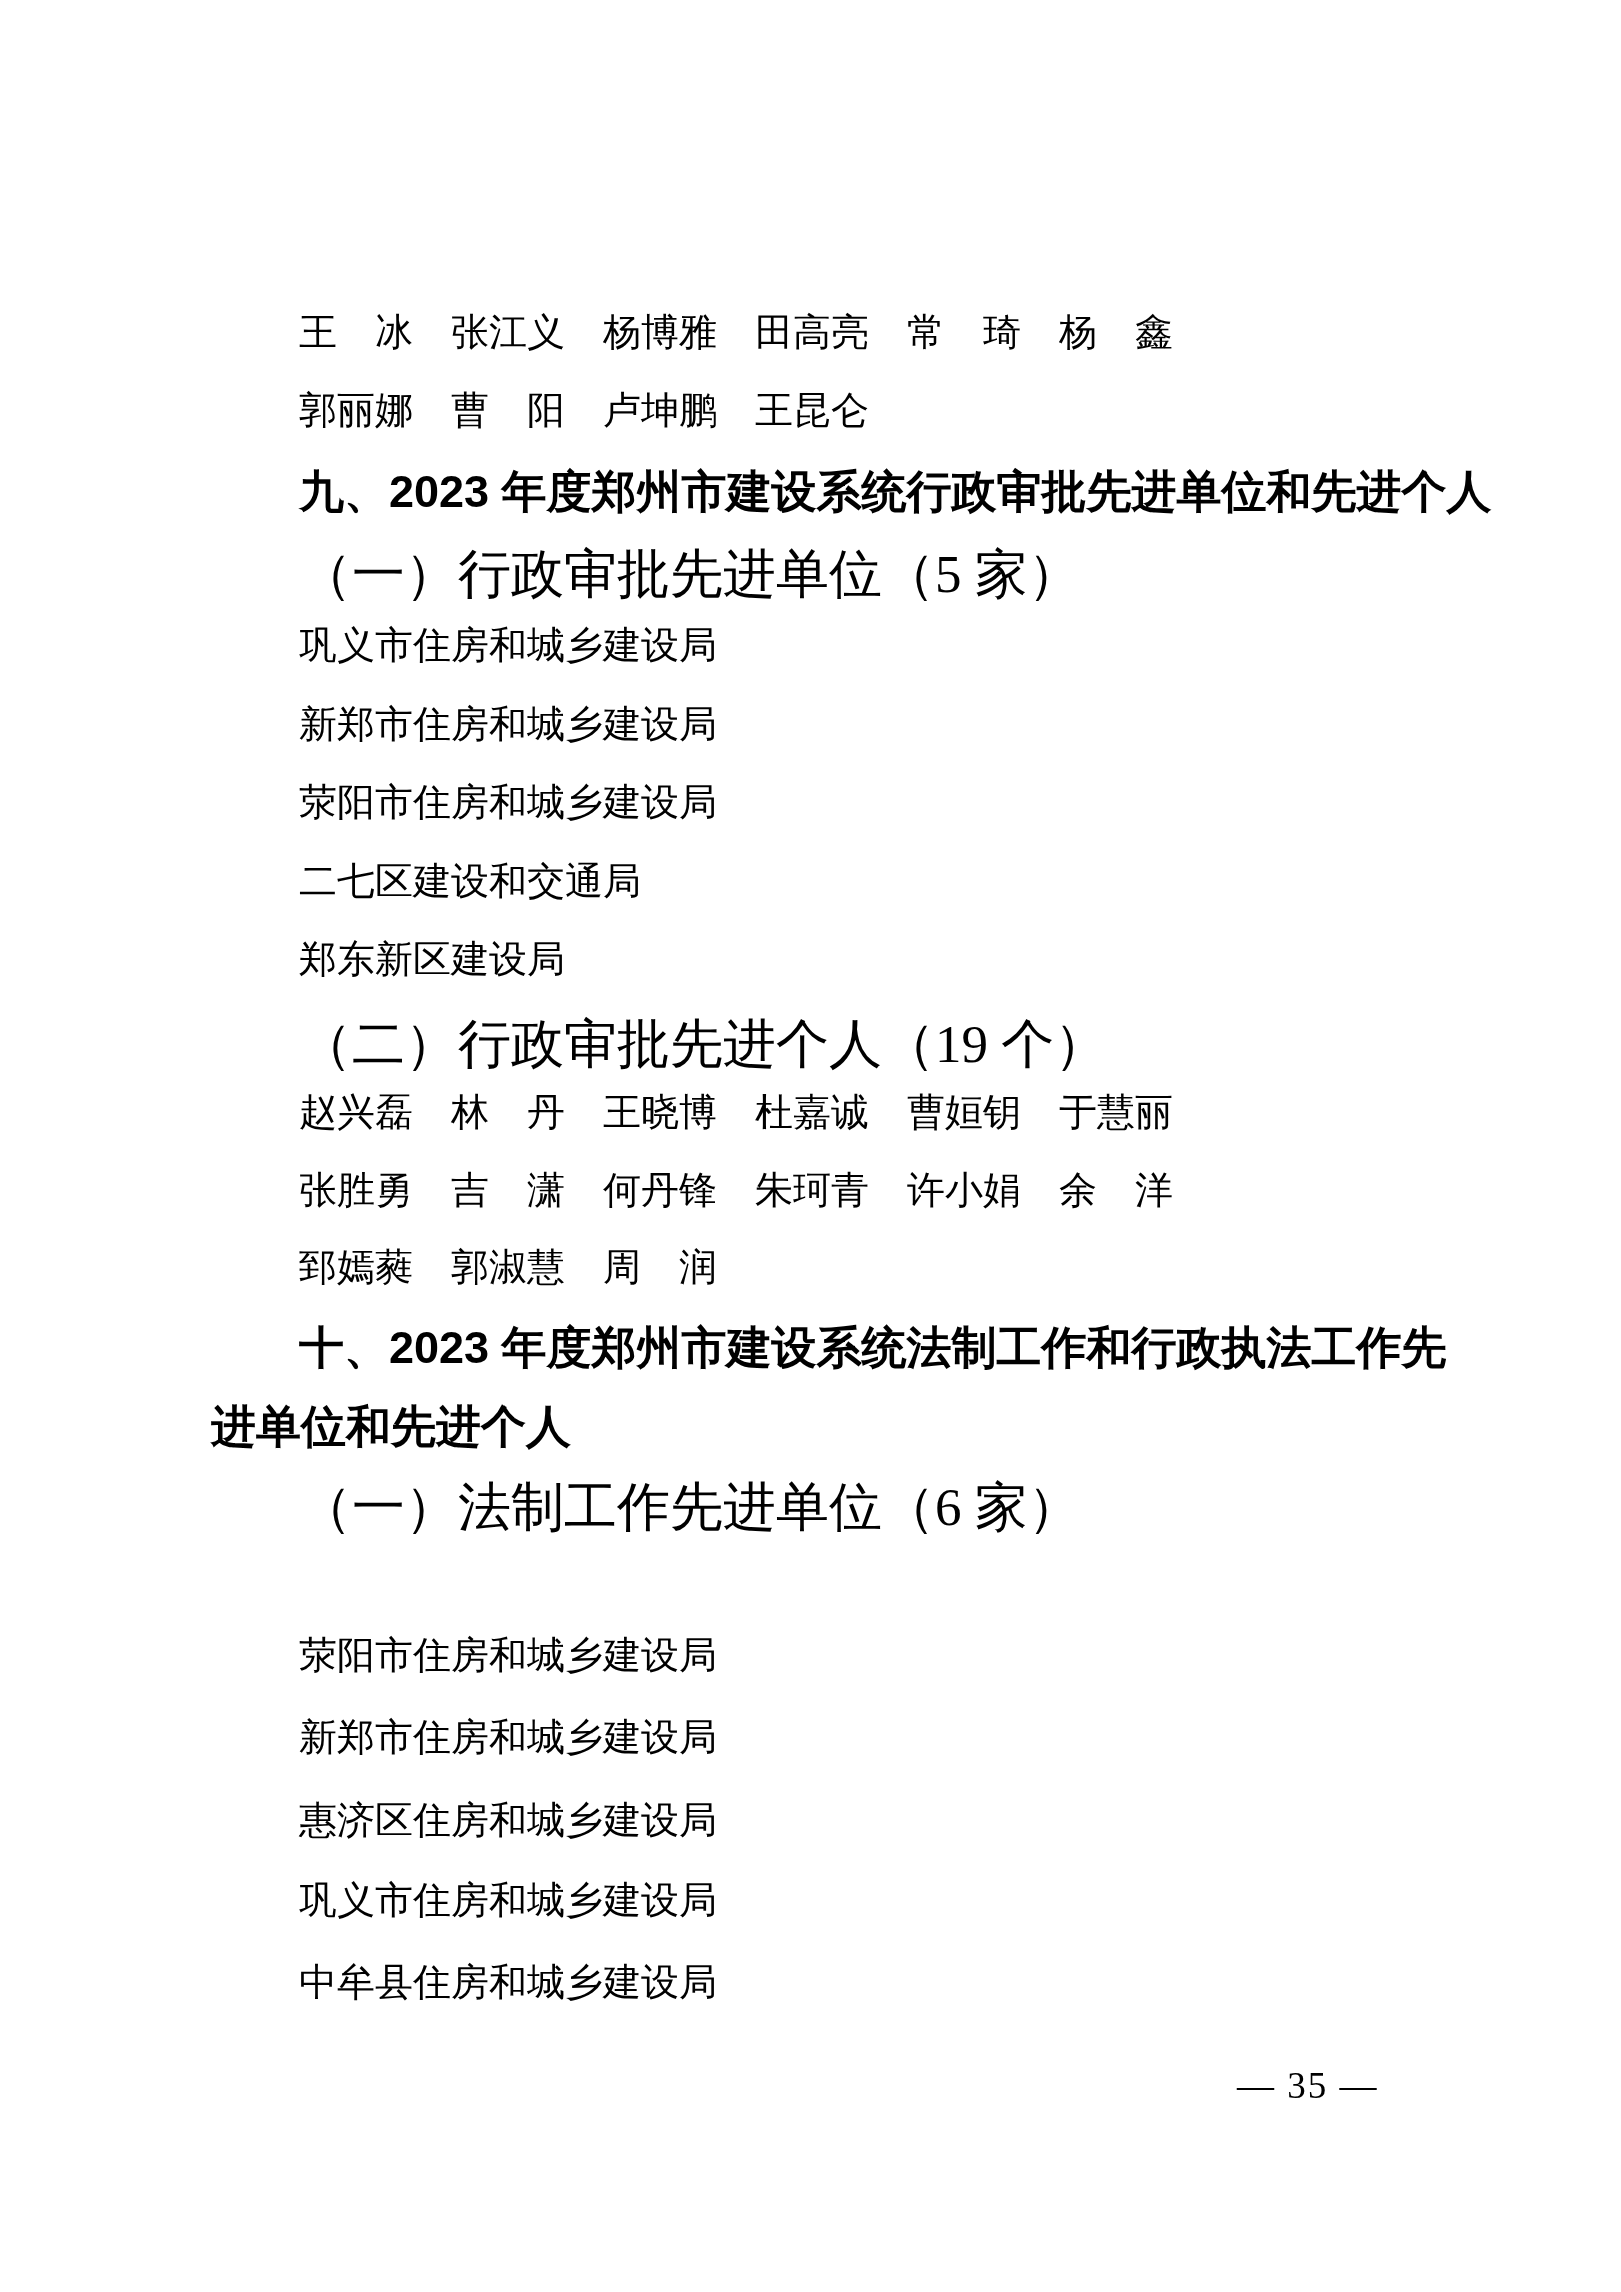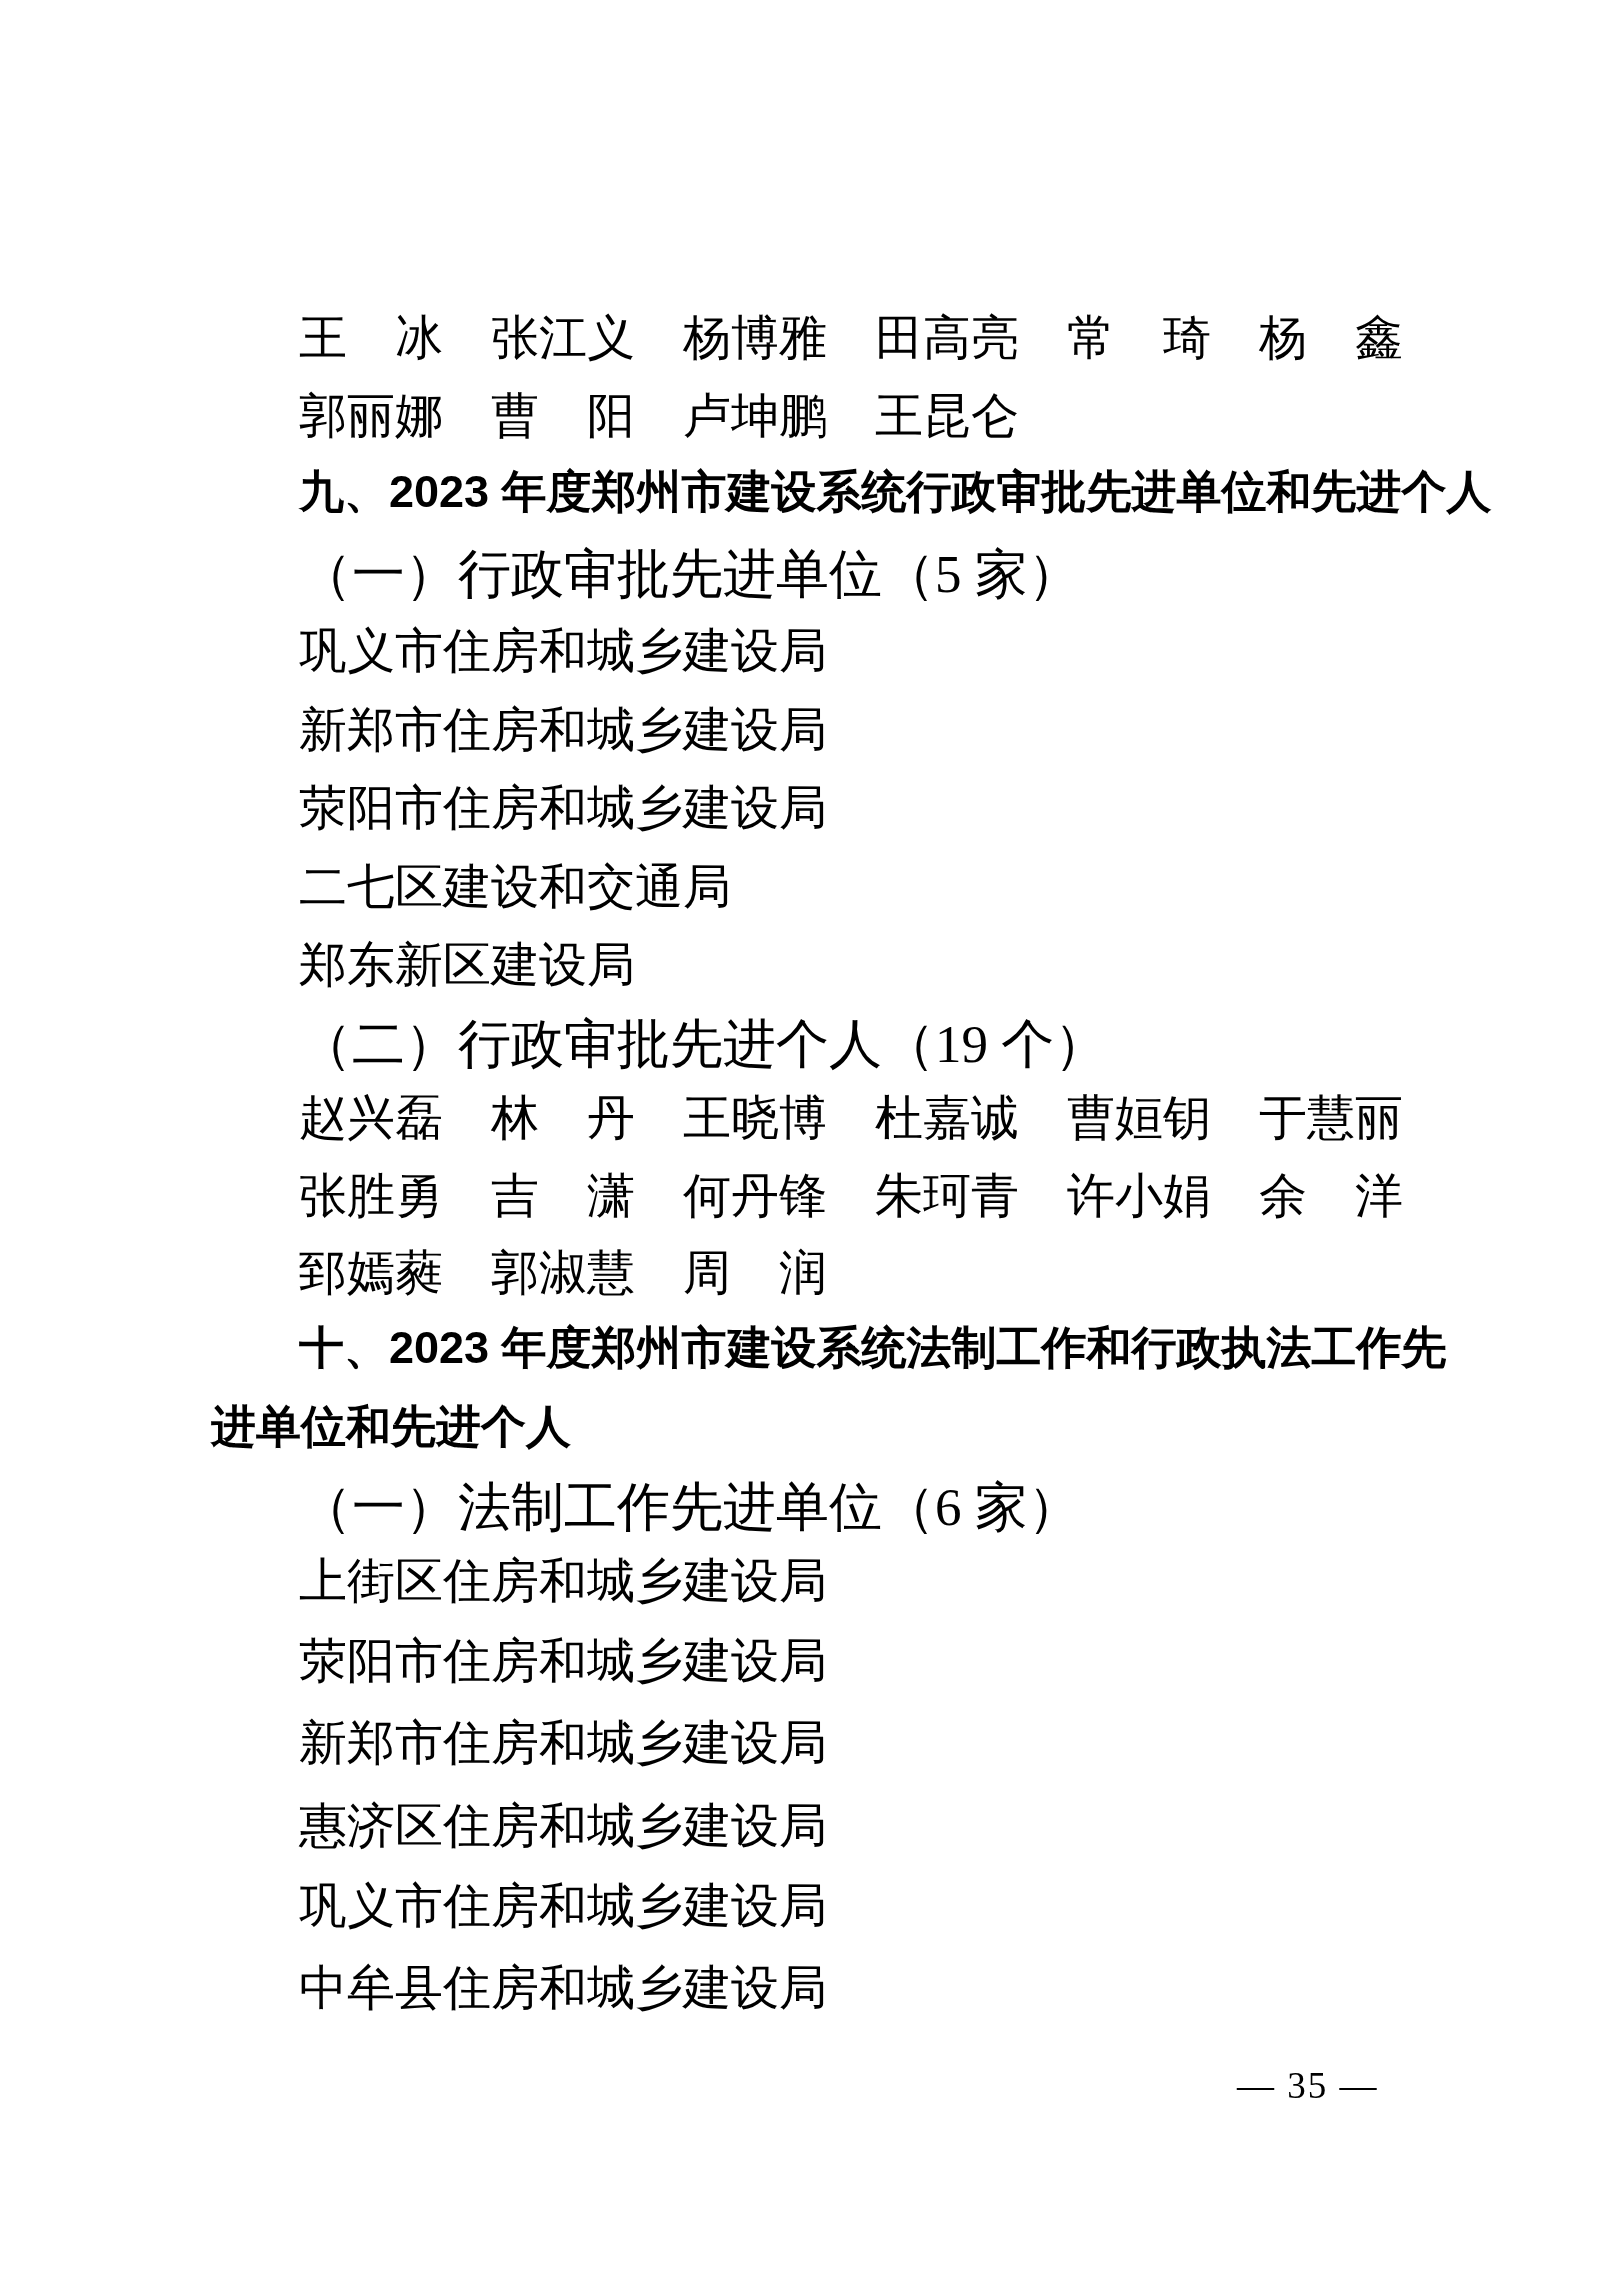--- a/index.html
+++ b/index.html
@@ -15,21 +15,21 @@
     overflow: hidden;
   }
   .line {
     position: absolute;
     white-space: pre;
     color: #000000;
     line-height: 1.1;
   }
   .body-text {
     font-family: "Liberation Serif", "DejaVu Serif", serif;
-    font-size: 48px;
+    font-size: 38px;
   }
   .subheading {
     font-family: "Liberation Serif", "DejaVu Serif", serif;
     font-size: 53px;
   }
   .heading {
     font-family: "Liberation Sans", "DejaVu Sans", sans-serif;
     font-weight: bold;
     font-size: 45px;
   }
@@ -71,21 +71,20 @@
   <div class="line body-text indent" style="top:1247px">郅嫣蕤　郭淑慧　周　润</div>
 
   <div class="line body-text indent" style="top:1170px">张胜勇　吉　潇　何丹锋　朱珂青　许小娟　余　洋</div>
 
   <div class="line heading indent" style="top:1323px">十、2023 年度郑州市建设系统法制工作和行政执法工作先</div>
 
   <div class="line heading flush" style="top:1402px">进单位和先进个人</div>
 
   <div class="line subheading indent" style="top:1478px">（一）法制工作先进单位（6 家）</div>
 
-  <div class="line body-text indent" style="top:1555px">上街区住房和城乡建设局</div>
 
   <div class="line body-text indent" style="top:1635px">荥阳市住房和城乡建设局</div>
 
   <div class="line body-text indent" style="top:1717px">新郑市住房和城乡建设局</div>
 
   <div class="line body-text indent" style="top:1800px">惠济区住房和城乡建设局</div>
 
   <div class="line body-text indent" style="top:1880px">巩义市住房和城乡建设局</div>
 
   <div class="line body-text indent" style="top:1962px">中牟县住房和城乡建设局</div>

